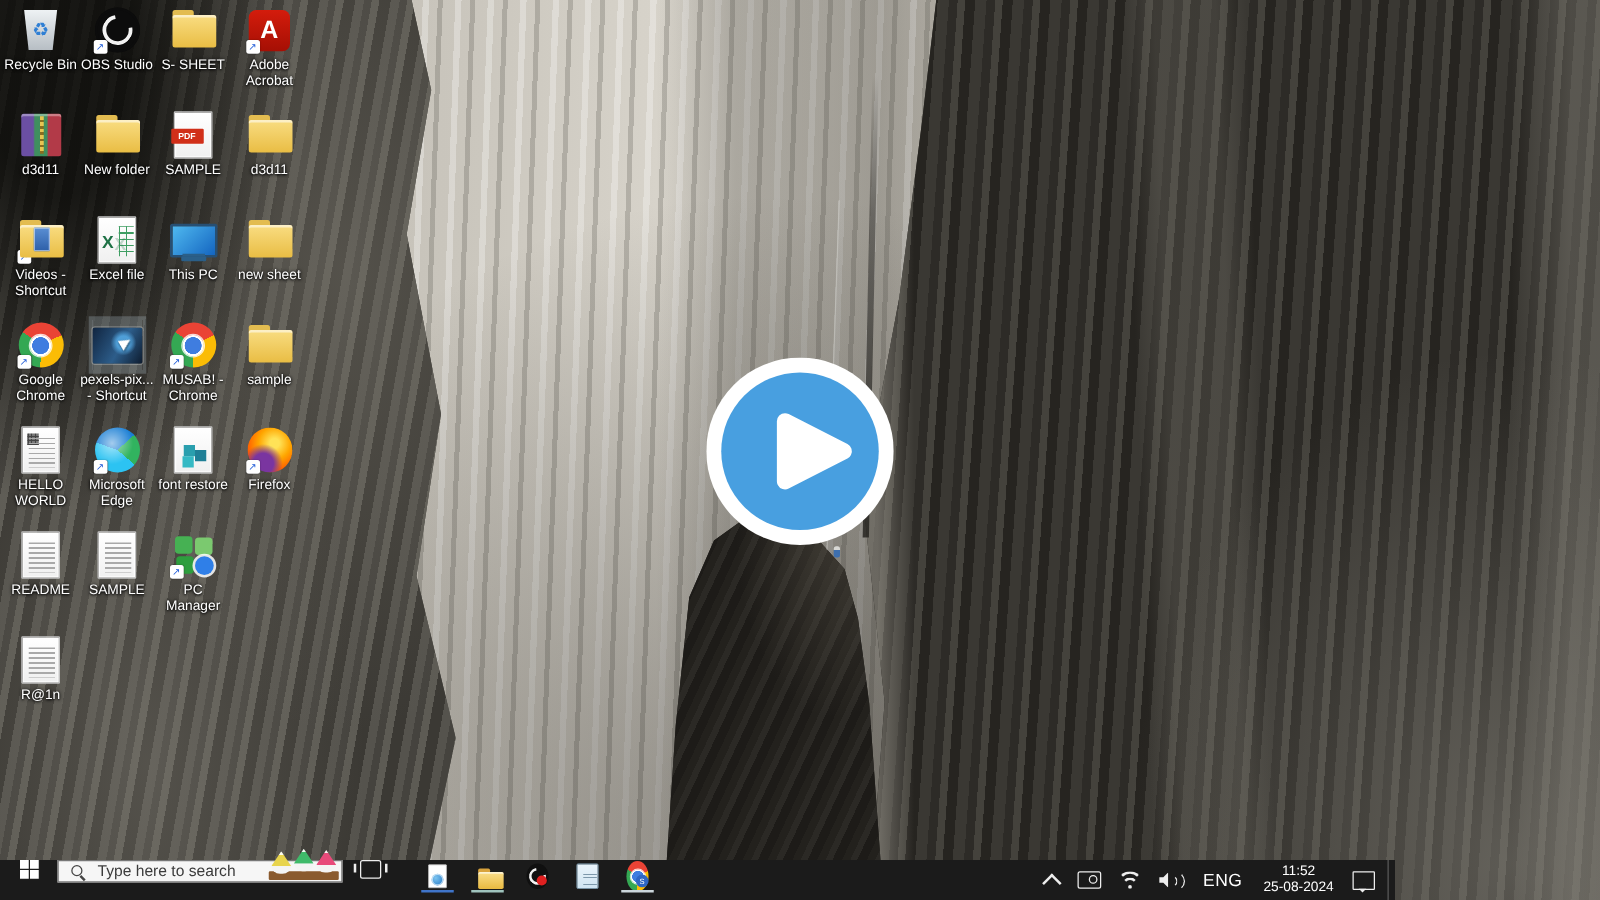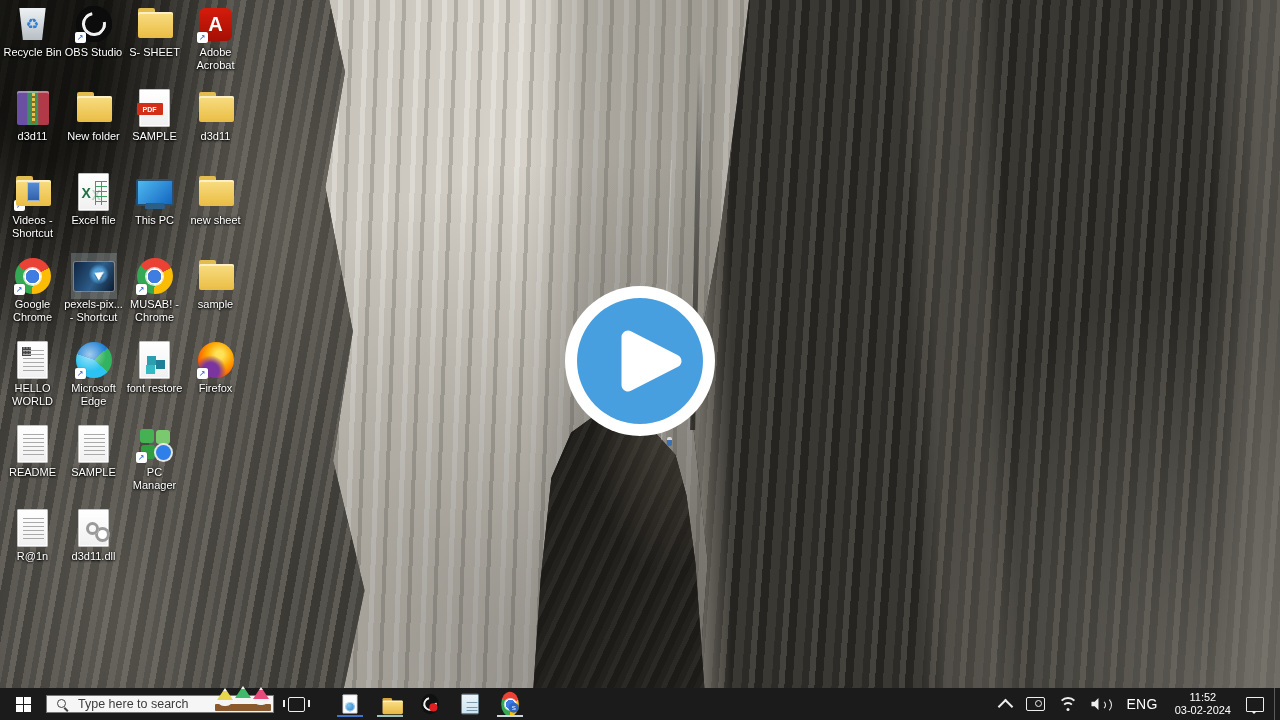--- a/index.html
+++ b/index.html
@@ -133,22 +133,22 @@
     box-shadow:16px 1px 0 #7bc96f,1px 16px 0 #2e9e3e;}
   .t-pcmgr::after{content:"";position:absolute;right:4px;bottom:4px;width:15px;height:15px;border-radius:50%;
     background:#2f7fe8;box-shadow:0 0 0 2px rgba(255,255,255,.85);}
   .t-dll::after{content:"";position:absolute;left:12px;top:14px;width:7px;height:7px;border-radius:50%;
     border:3px solid #9a9a9a;box-shadow:10px 6px 0 -2px #fff,10px 6px 0 1px #9a9a9a;}
 
   
   .play-wrap{position:absolute;left:565px;top:286px;width:150px;height:150px;cursor:pointer;}
 
   
-  .taskbar{position:absolute;left:0;bottom:0;width:1280px;height:32px;background:#1b1b1b;
-    display:flex;align-items:center;z-index:10;}
+  .taskbar{position:absolute;left:0;bottom:0;width:1116px;height:32px;background:#1b1b1b;
+    display:flex;align-items:flex-start;z-index:10;}
   .tb-start{width:46px;display:flex;align-items:center;justify-content:center;cursor:pointer;}
   .win-logo{position:relative;width:15px;height:15px;}
   .win-logo span{position:absolute;width:7px;height:7px;background:#fdfdfd;}
   .win-logo span:nth-child(1){left:0;top:0}.win-logo span:nth-child(2){right:0;top:0}
   .win-logo span:nth-child(3){left:0;bottom:0}.win-logo span:nth-child(4){right:0;bottom:0}
   .tb-search{position:relative;width:228px;background:#f6f6f6;border:1px solid #777;
     display:flex;align-items:center;padding-left:10px;box-sizing:border-box;}
   .mag{position:relative;width:11px;height:11px;flex:none;margin-right:8px;}
   .mag::before{content:"";position:absolute;left:0;top:0;width:7px;height:7px;border:1.5px solid #444;border-radius:50%;}
   .mag::after{content:"";position:absolute;left:8px;top:8px;width:5px;height:1.8px;background:#444;transform:rotate(45deg);transform-origin:0 0;}
@@ -376,26 +376,20 @@
           <span class="extra"></span>
         </span>
       <span class="lab"></span>
     </div>
       <div class="cell">
       <span class="art t-page pagebase pagelines">
           <span class="extra"></span>
         </span>
       <span class="lab">R@1n</span>
     </div>
-      <div class="cell">
-      <span class="art t-dll pagebase">
-          <span class="extra"></span>
-        </span>
-      <span class="lab">d3d11.dll</span>
-    </div>
       <div class="cell" style="visibility: hidden;">
       <span class="art t-empty">
           <span class="extra"></span>
         </span>
       <span class="lab"></span>
     </div>
     </div>
 
   <svg class="play-wrap" viewBox="0 0 150 150">
     <circle cx="75" cy="75" r="75" fill="#ffffff"></circle>
@@ -481,21 +475,21 @@
         <span class="vol">
             <span class="spk"></span>
             <span class="a1"></span>
             <span class="a2"></span>
           </span>
       </div>
       <div class="tray-btn lang">ENG</div>
       <div class="tray-btn clock">
         <div>
           <div>11:52</div>
-          <div>03-02-2024</div>
+          <div>25-08-2024</div>
         </div>
       </div>
       <div class="tray-btn">
           <span class="action"></span>
         </div>
       <div class="showdesk"></div>
     </div>
   </div>
 </div>
 

